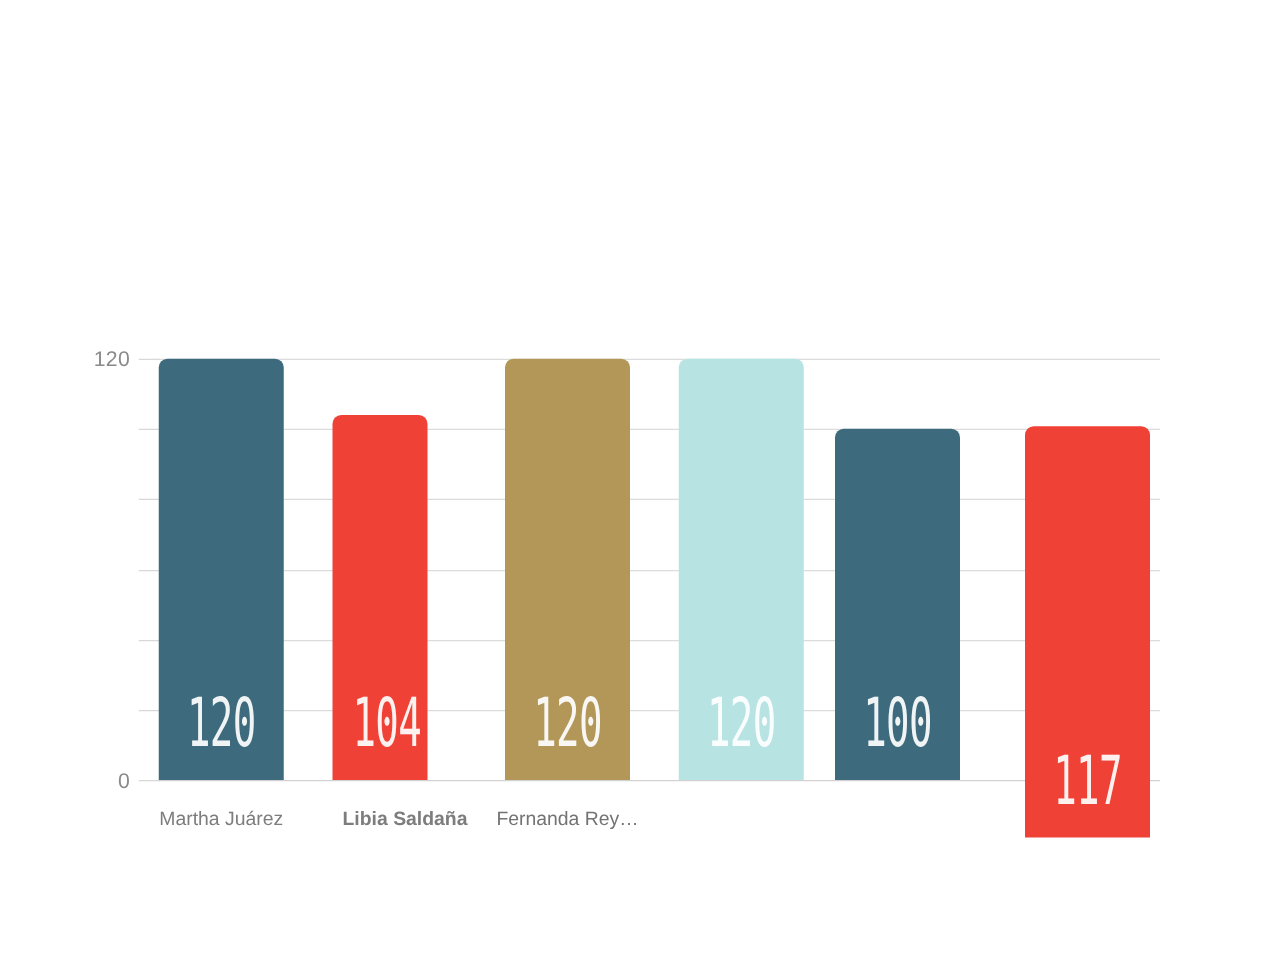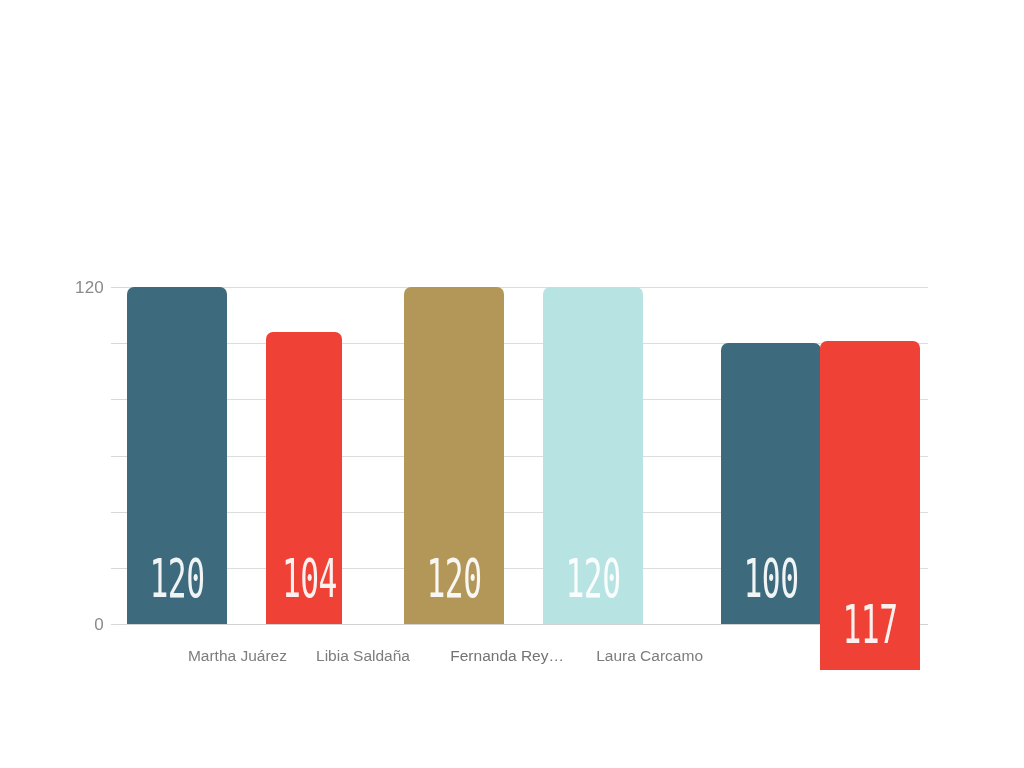--- a/index.html
+++ b/index.html
@@ -93,21 +93,21 @@
     transform: scaleX(0.58);
     opacity: 0.93;
     pointer-events: none;
     user-select: none;
   }
 
   
   .x-label {
     position: absolute;
     top: 648px;
-    text-align: right;
+    text-align: center;
     color: #7d7d7d;
     font-size: 15.5px;
     font-family: "Liberation Sans", sans-serif;
     white-space: nowrap;
     line-height: 1;
   }
   .x-label.muted {
     color: #737373;
   }
 </style>
@@ -144,25 +144,24 @@
   </div>
   <div class="bar" id="bar1" style="left: 266px; width: 76px; top: 332px; height: 292px; background: rgb(240, 65, 54);">
     <span class="bar-value">104</span>
   </div>
   <div class="bar" id="bar2" style="left: 404px; width: 100px; top: 287px; height: 337px; background: rgb(178, 151, 88);">
     <span class="bar-value">120</span>
   </div>
   <div class="bar" id="bar3" style="left: 543px; width: 100px; top: 287px; height: 337px; background: rgb(184, 227, 227);">
     <span class="bar-value">120</span>
   </div>
-  <div class="bar" id="bar4" style="left: 721px; width: 100px; top: 343px; height: 281px; background: rgb(61, 107, 125);">
+  <div class="bar" id="bar4" style="left: 668px; width: 100px; top: 343px; height: 281px; background: rgb(61, 107, 125);">
     <span class="bar-value">100</span>
   </div>
   <div class="bar" id="bar5" style="left: 820px; width: 100px; top: 295px; height: 329px; background: rgb(240, 65, 54); margin-top: 46px;">
     <span class="bar-value">117</span>
   </div>
 
   <div class="x-label" id="xlab0" style="left: 67px; width: 220px;">Martha Juárez</div>
-  <div class="x-label" id="xlab1" style="left: 194px; width: 216px;">Libia Saldaña</div>
+  <div class="x-label" id="xlab1" style="left: 216px; width: 216px; font-weight: bold;">Libia Saldaña</div>
   <div class="x-label muted" id="xlab2" style="left: 344px; width: 220px;">Fernanda Rey…</div>
-  <div class="x-label" id="xlab3" style="left: 483px; width: 220px;">Laura Carcamo</div>
 
 </div>
 
 </body></html>

